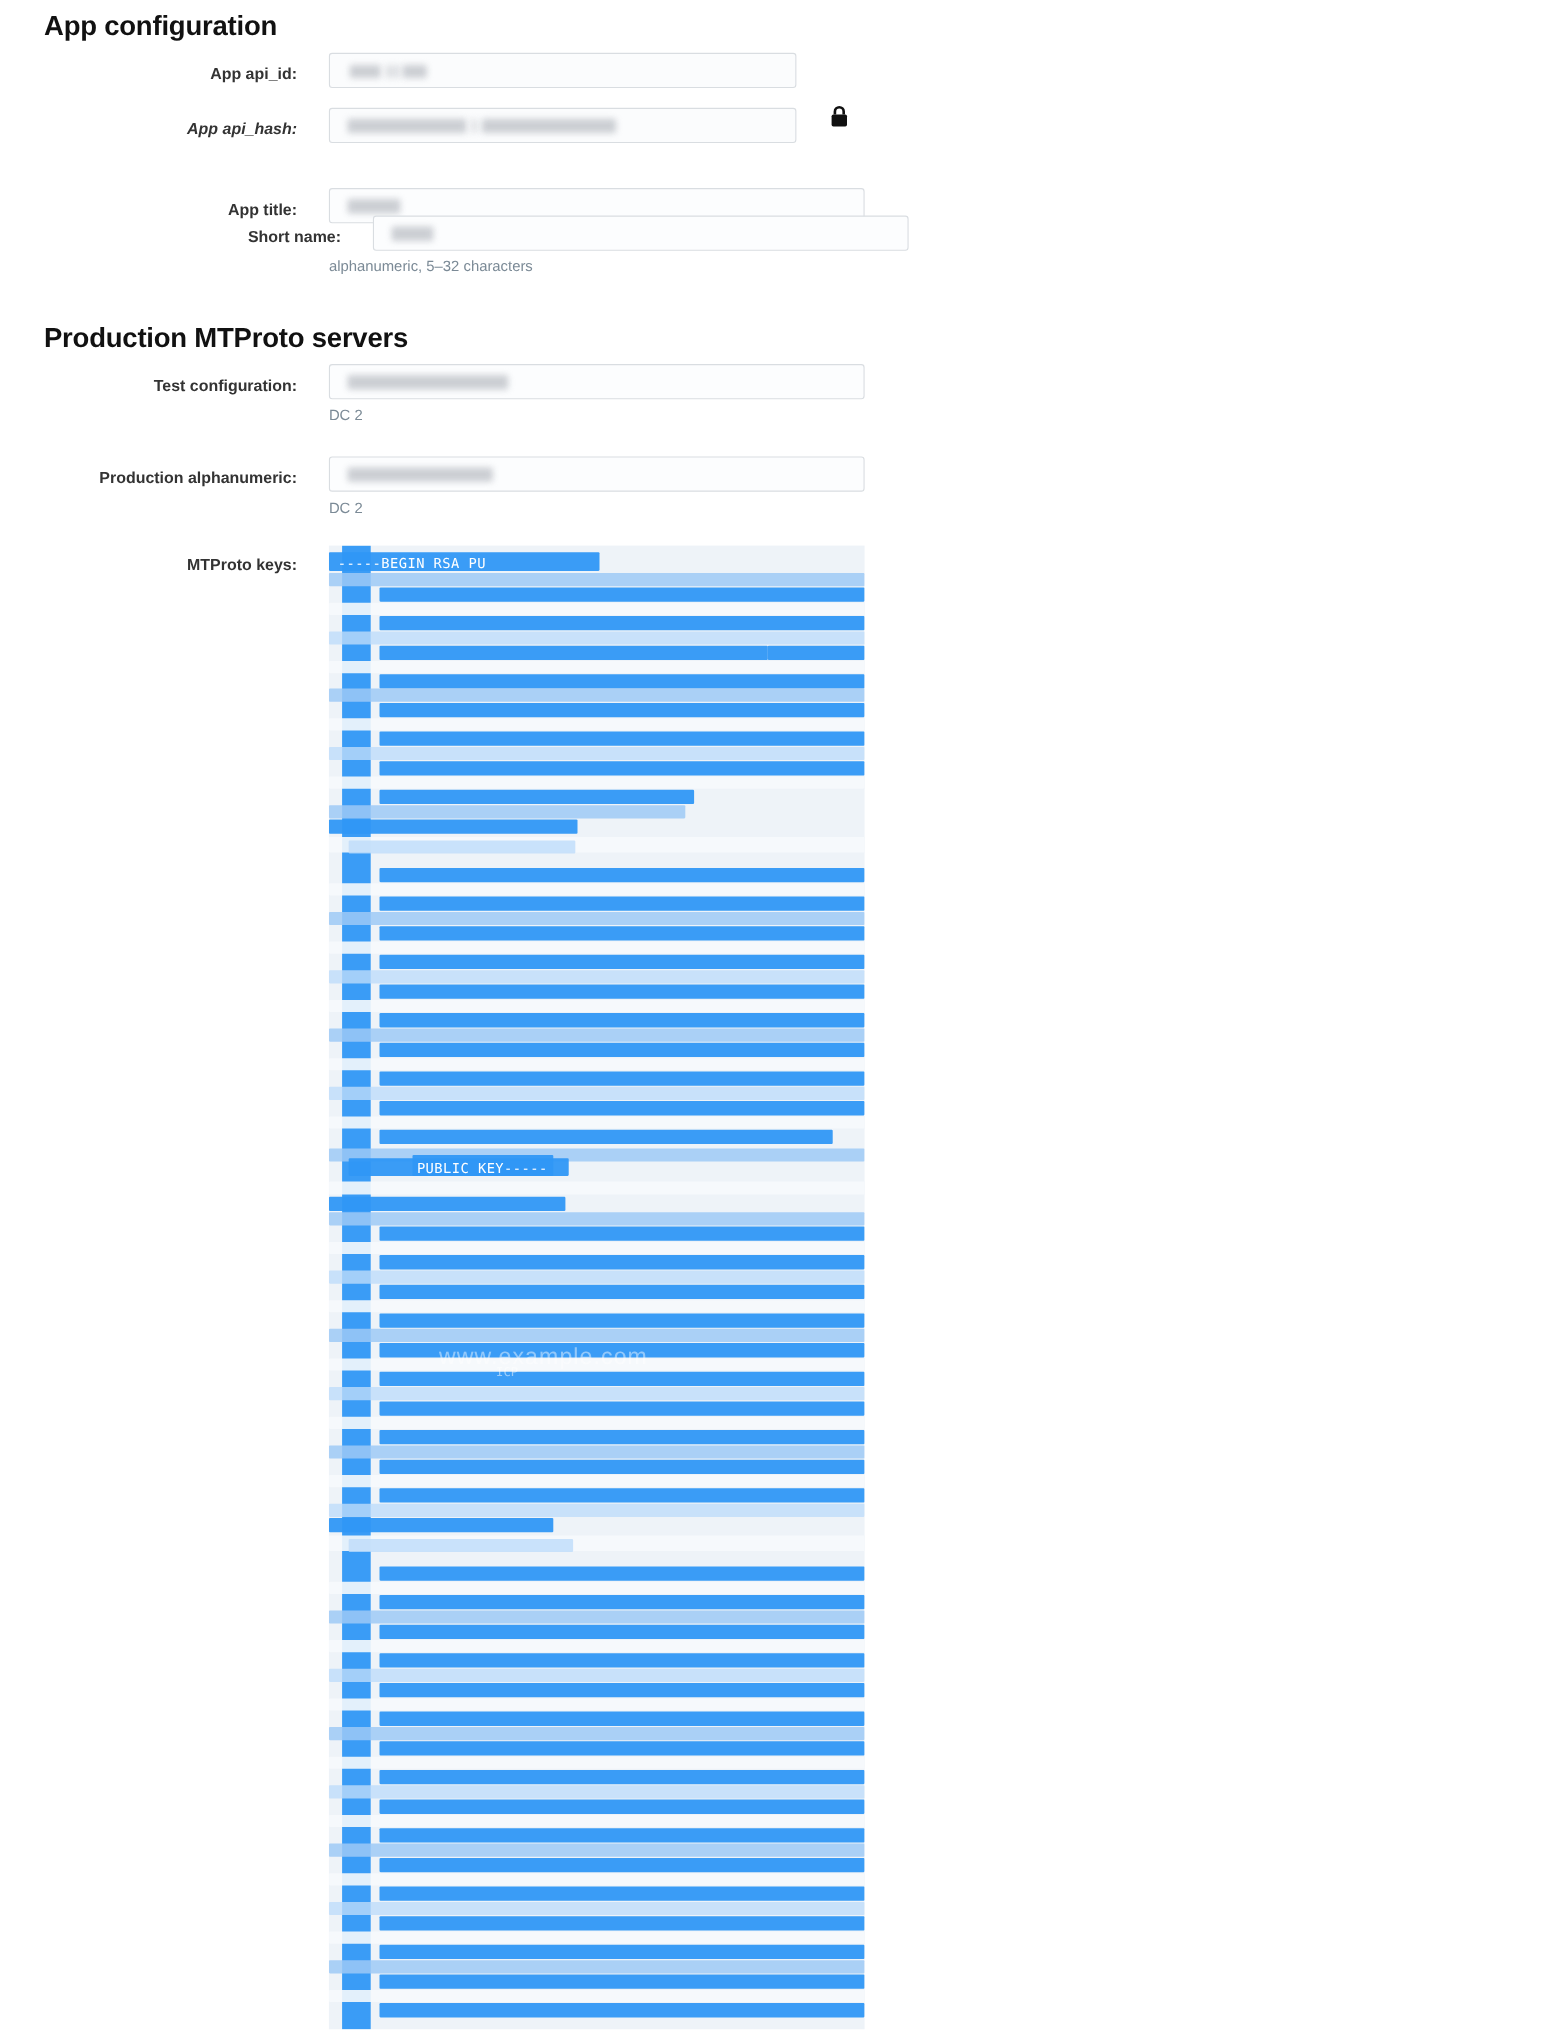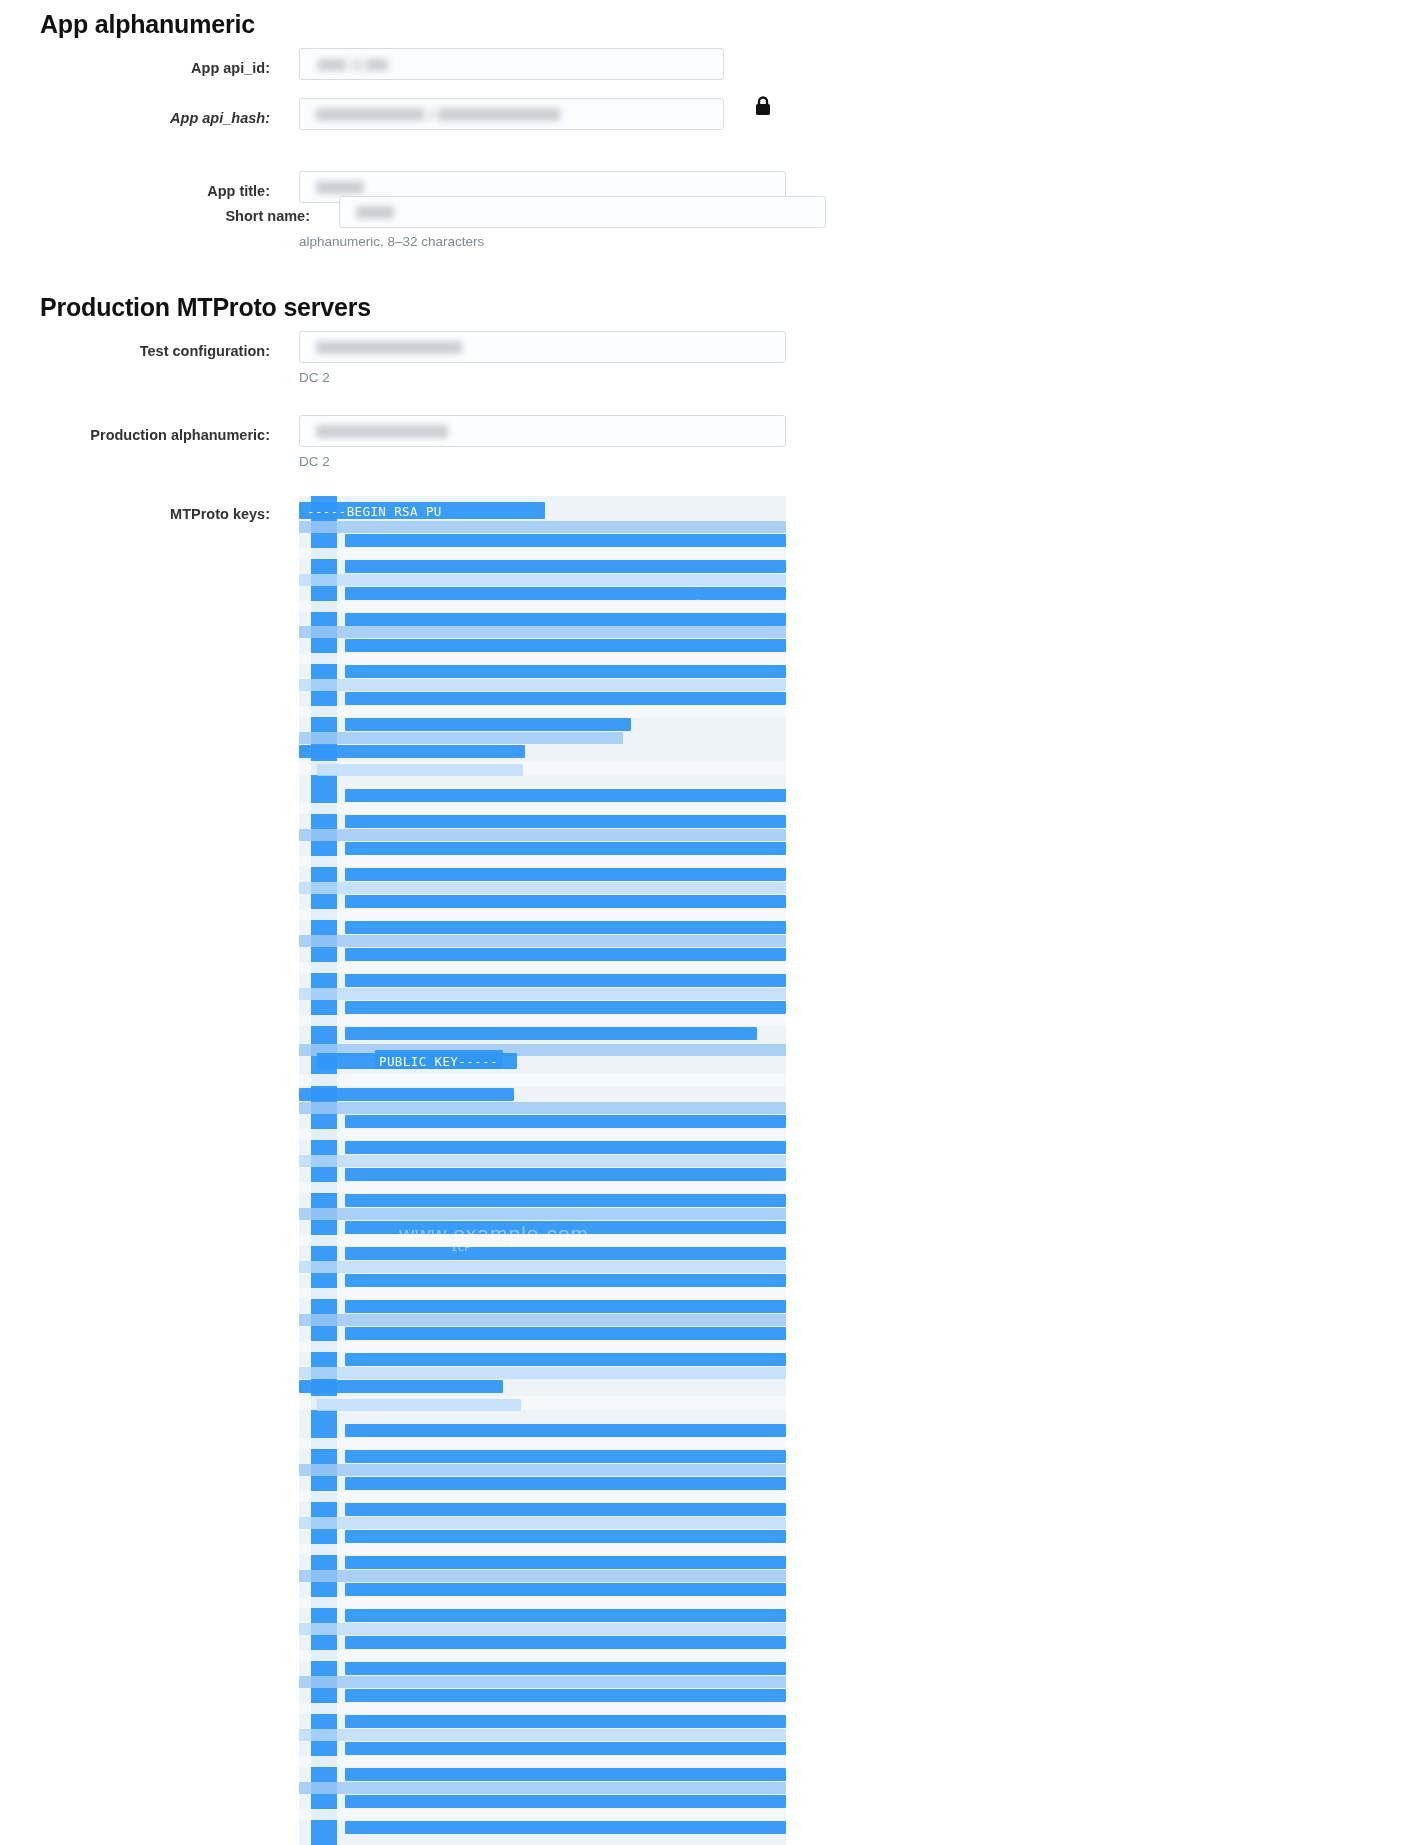--- a/index.html
+++ b/index.html
@@ -160,21 +160,21 @@
     color: #ffffff;
     opacity: 0.5;
     z-index: 6;
   }
 </style>
 </head>
 <body>
 
 <div class="page">
 
-  <h2 class="section-title" id="app-config-title">App alphanumeric</h2>
+  <h2 class="section-title" id="app-config-title">App configuration</h2>
 
   <div class="field-row" style="left:0; top:48px; width:800px;">
     <div class="field-label" style="width:270px;">App api_id:</div>
     <div class="input-box readonly" style="margin-left:29px; width:425px;">
       <span class="redact b2" style="left:18px; top:10px; width:28px; height:12px;"></span>
       <span class="redact b3" style="left:50px; top:10px; width:14px; height:12px;"></span>
       <span class="redact b2" style="left:66px; top:10px; width:22px; height:12px;"></span>
     </div>
     <span class="lock-icon" style="left:753px; top:47px;">
       <svg width="20" height="23" viewBox="0 0 20 23">
@@ -205,21 +205,21 @@
       <span class="redact b2" style="left:16px; top:9px; width:48px; height:13px;"></span>
     </div>
   </div>
 
   <div class="field-row" style="left:0; top:196px; width:800px;padding-left:40px;">
     <div class="field-label" style="width:270px;">Short name:</div>
     <div class="input-box" style="margin-left:29px; width:487px;">
       <span class="redact b2" style="left:16px; top:9px; width:38px; height:13px;"></span>
     </div>
   </div>
-  <div class="hint" style="left:299px; top:234px;">alphanumeric, 8–32 characters</div>
+  <div class="hint" style="left:299px; top:234px;">alphanumeric, 5–32 characters</div>
 
   <h2 class="section-title" id="mtproto-title">Production MTProto servers</h2>
 
   <div class="field-row" style="left:0; top:331px; width:800px;">
     <div class="field-label" style="width:270px;">Test configuration:</div>
     <div class="input-box" style="margin-left:29px; width:487px;">
       <span class="redact b2" style="left:16px; top:9px; width:146px; height:13px;"></span>
     </div>
   </div>
   <div class="hint" style="left:299px; top:370px;">DC 2</div>

